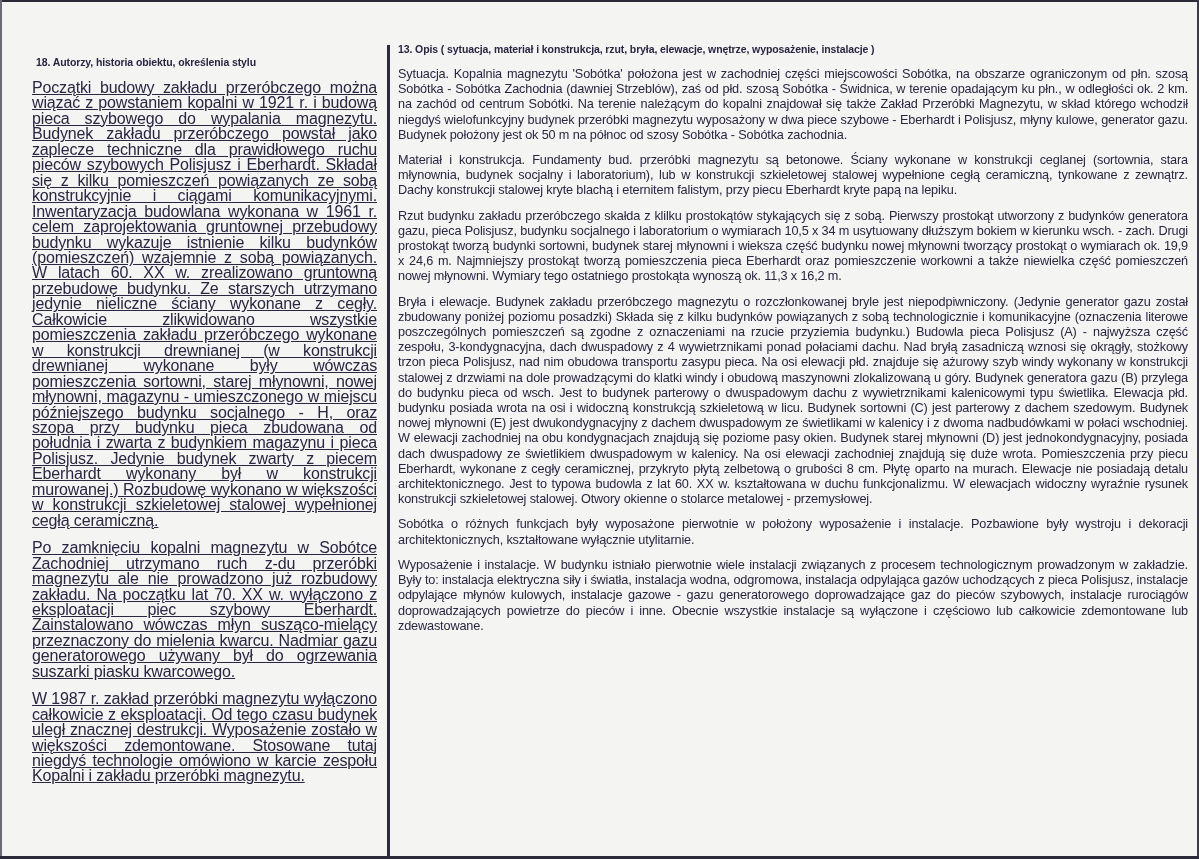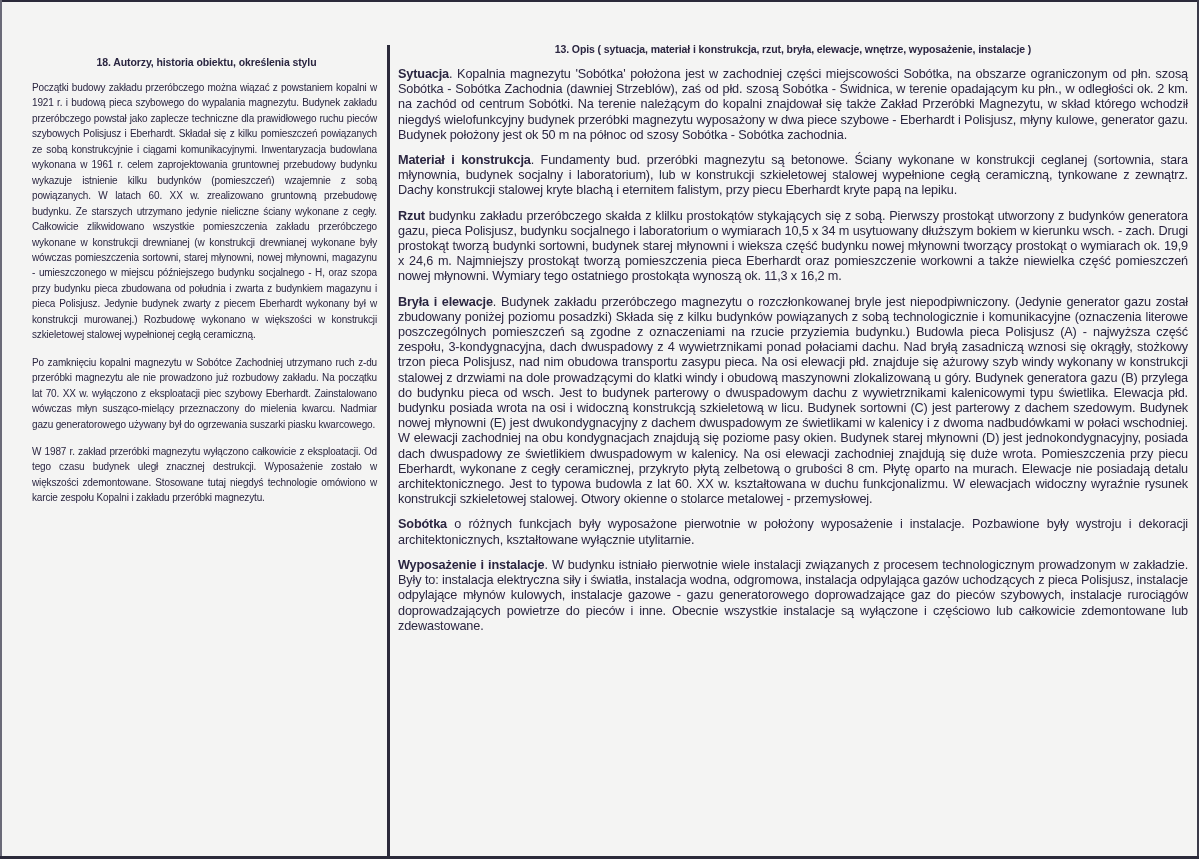--- a/index.html
+++ b/index.html
@@ -59,42 +59,42 @@
     top: 43px;
     width: 790px;
   }
   .section-title {
     font-size: 10.5px;
     font-weight: bold;
     color: #2a2540;
     margin: 0 0 12px 0;
     letter-spacing: -0.1px;
     white-space: nowrap;
-    text-align: center;
   }
   .col-left .section-title { margin-left: 4px; margin-top: 6px; }
   p.para {
     margin: 0 0 12px 0;
     font-size: 13.2px;
     line-height: 15.5px;
     text-align: justify;
     color: #2a2540;
     letter-spacing: -0.15px;
   }
   .col-left p.para {
-    font-size: 10px;
+    font-size: 16px;
     line-height: 15.45px;
+    text-decoration: underline;
   }
   .col-right p.para {
     font-size: 12.7px;
     line-height: 15.2px;
     margin-bottom: 10px;
   }
   .lead {
-    font-weight: bold;
+    font-weight: normal;
   }
 </style>
 </head>
 <body>
 
 <div class="page-top-border"></div>
 <div class="page-left-border"></div>
 <div class="page-right-border"></div>
 <div class="page-bottom-border"></div>
 <div class="column-divider"></div>

